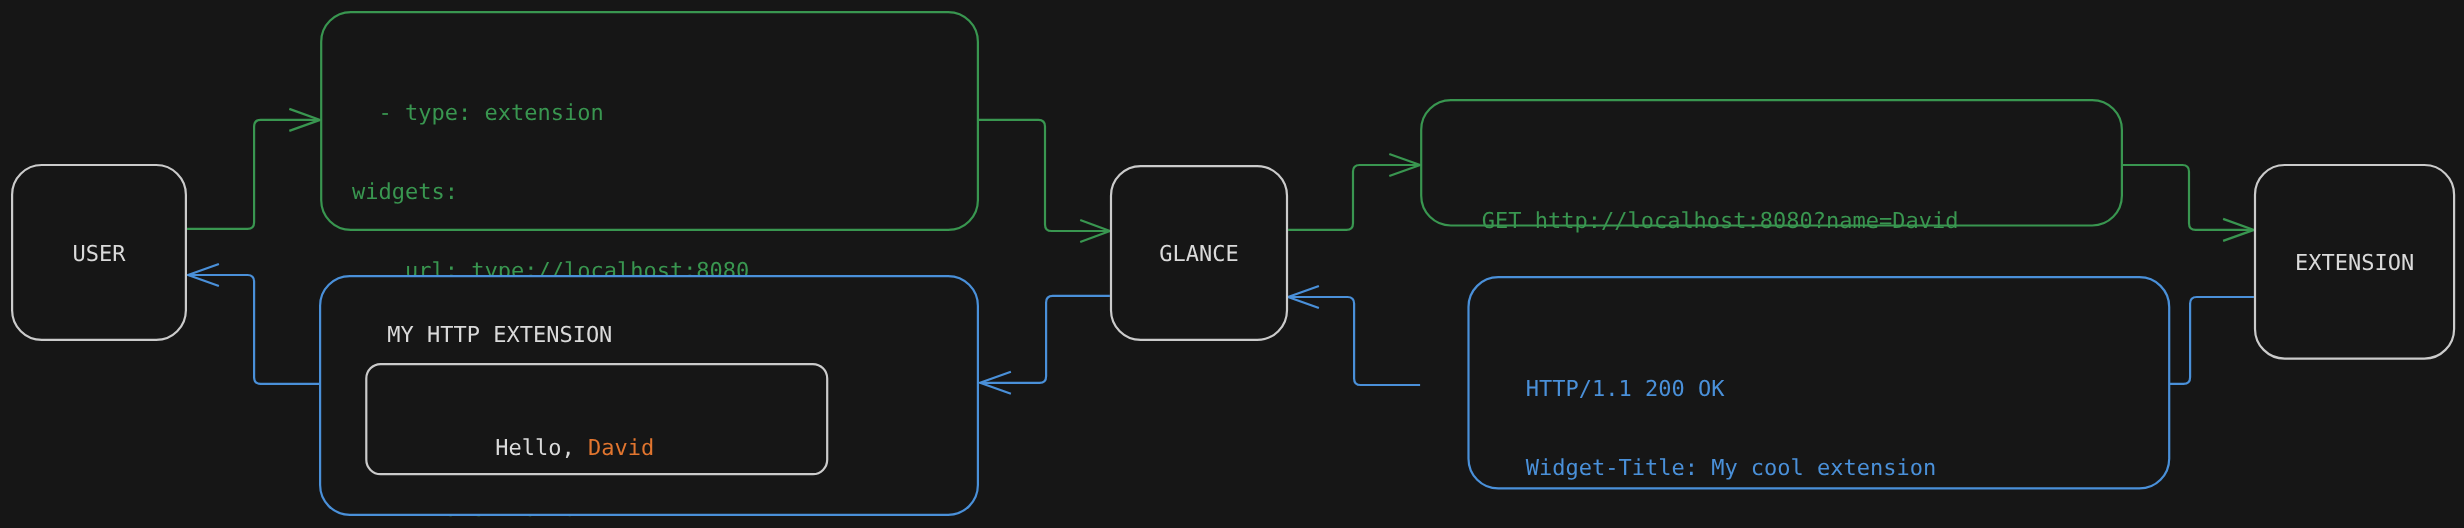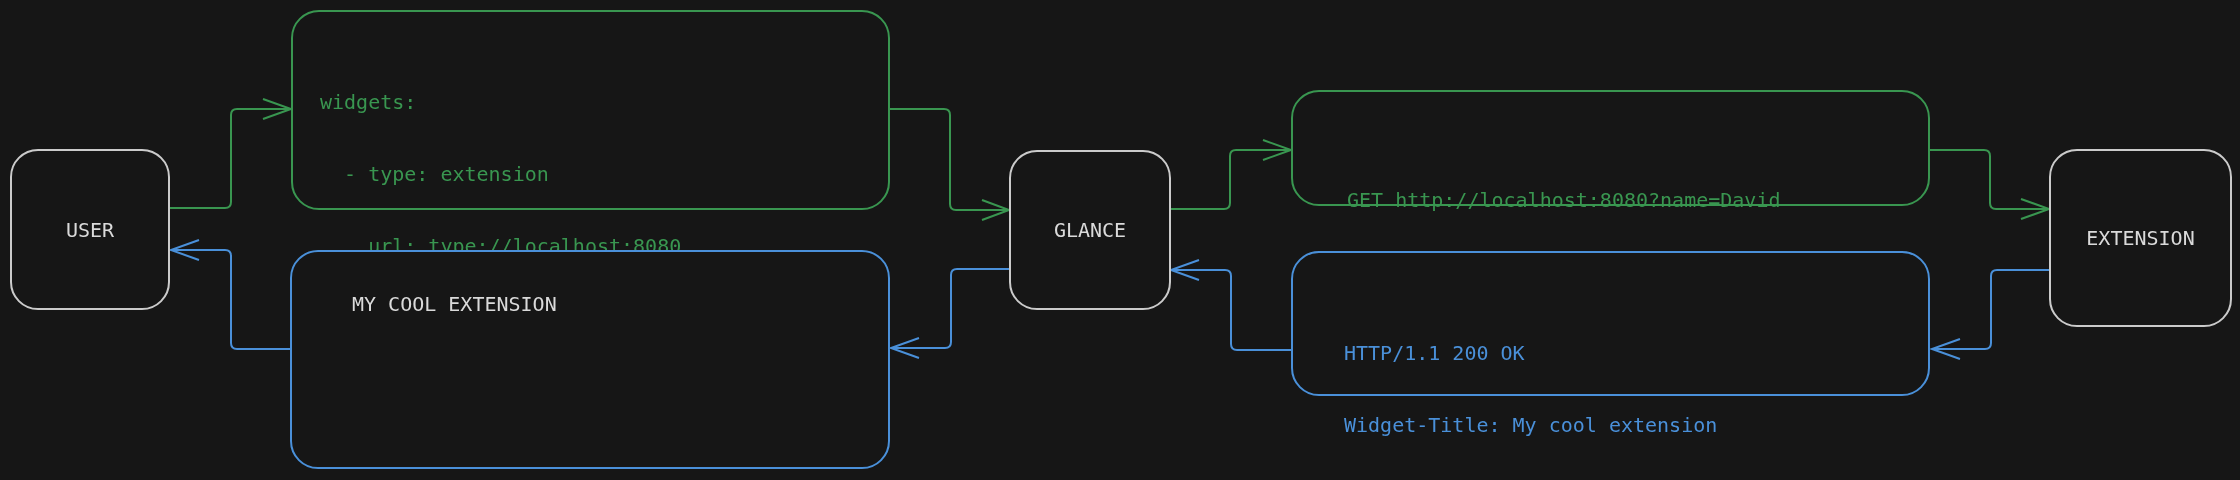--- a/index.html
+++ b/index.html
@@ -117,42 +117,47 @@
   <div class="node" style="left:10px;top:149px;width:160px;height:161px;">
     <span>USER</span>
   </div>
 
   <div class="node" style="left:2049px;top:149px;width:183px;height:178px;">
     <span>EXTENSION</span>
   </div>
 
   <div class="codebox green" style="left:291px;top:10px;width:599px;height:200px;">
     <div class="code green-text" style="left:27px;top:30px;">
+      <div class="code-line">  - type: extension</div>
       <div class="code-line">widgets:</div>
-      <div class="code-line">  - type: extension</div>
       <div class="code-line">    url: type://localhost:8080</div>
       <div class="code-line">    allow-potentially-dangerous-html: true</div>
       <div class="code-line">    parameters:</div>
       <div class="code-line">      name: David</div>
     </div>
   </div>
 
   <div class="codebox green" style="left:1291px;top:90px;width:639px;height:116px;">
     <div class="code green-text" style="left:54px;top:48px;">
       <div class="code-line">GET http://localhost:8080?name=David</div>
     </div>
   </div>
 
-  <div class="codebox blue" style="left:1291px;top:251px;width:639px;height:145px;text-decoration:underline;">
+  <div class="codebox blue" style="left:1334px;top:251px;width:639px;height:194px;text-decoration:underline;">
     <div class="code blue-text" style="left:51px;top:40px;">
       <div class="code-line">HTTP/1.1 200 OK</div>
       <div class="code-line">Widget-Title: My cool extension</div>
       
       
       
     </div>
   </div>
 
   <div class="codebox blue" style="left:290px;top:250px;width:600px;height:219px;">
-    <div class="widget-title" style="left:60px;top:40px;">MY COOL EXTENSION</div>
+    <div class="widget-title" style="left:60px;top:40px;">MY HTTP EXTENSION</div>
+    <div class="widget-inner" style="left:40px;top:78px;width:421px;height:102px;">
+      <div class="hello-line" style="left:20px;top:39px;">
+        <span>Hello, </span><span class="orange">David</span>
+      </div>
+    </div>
   </div>
 
 </div>
 
 </body></html>

